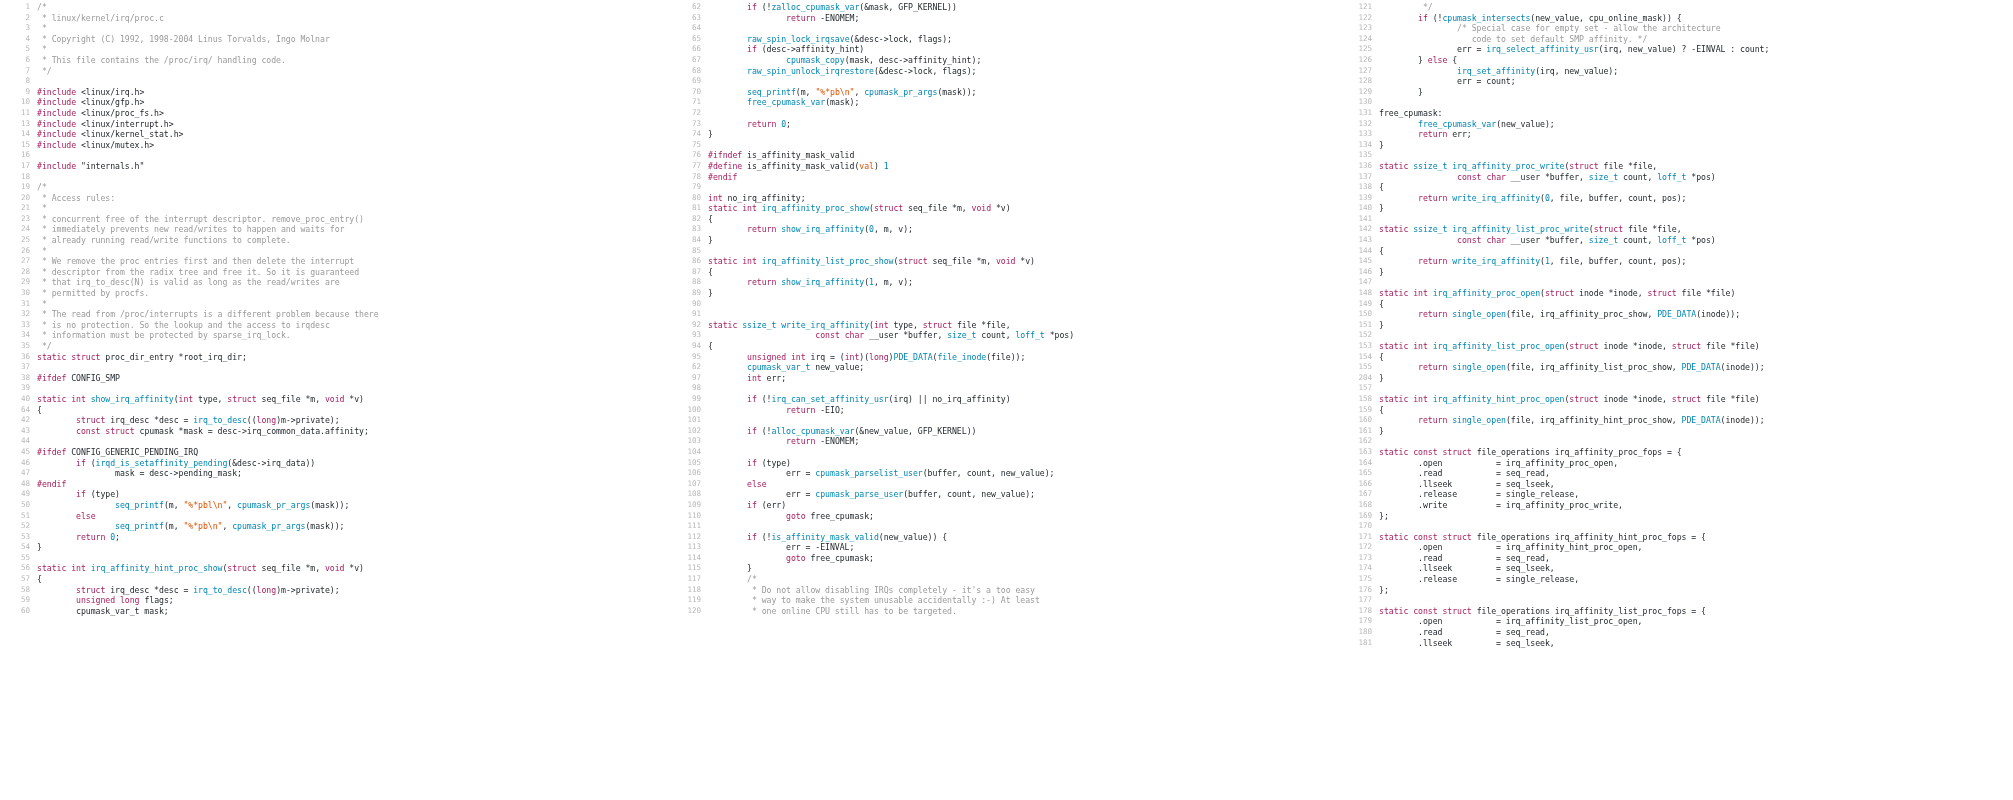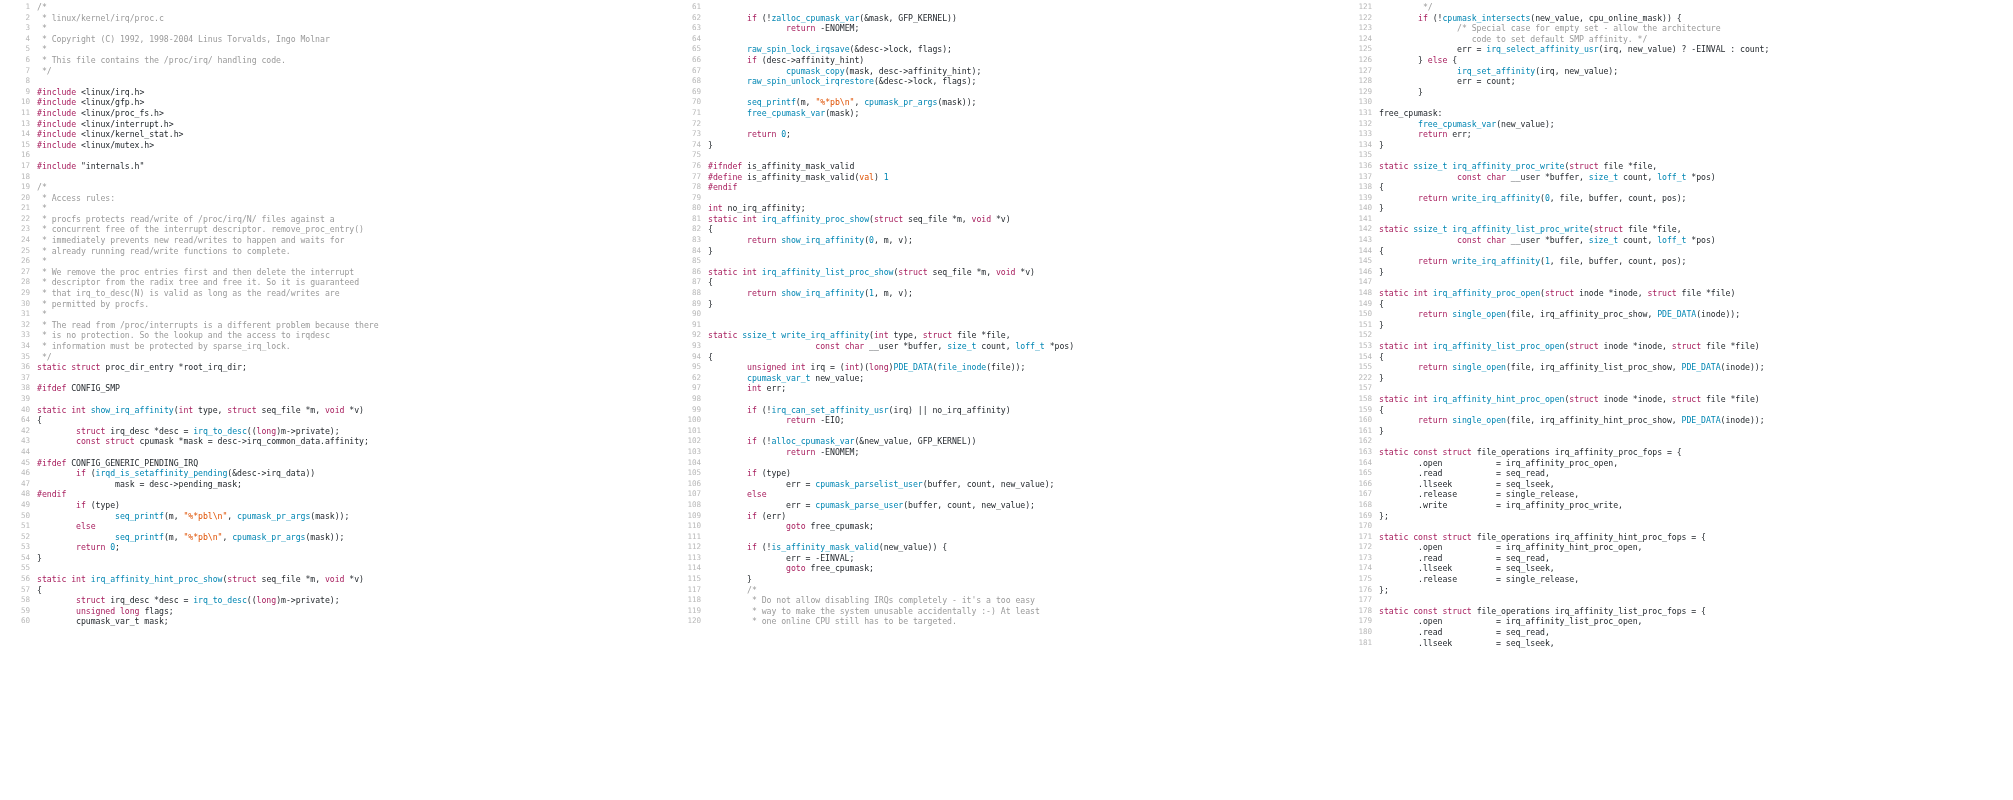--- a/index.html
+++ b/index.html
@@ -88,21 +88,20 @@
         <div class="line"><span class="ln">11</span><span class="code"><span class="t-pre">#include</span><span class="t-id"> &lt;linux/proc_fs.h&gt;</span></span></div>
         <div class="line"><span class="ln">13</span><span class="code"><span class="t-pre">#include</span><span class="t-id"> &lt;linux/interrupt.h&gt;</span></span></div>
         <div class="line"><span class="ln">14</span><span class="code"><span class="t-pre">#include</span><span class="t-id"> &lt;linux/kernel_stat.h&gt;</span></span></div>
         <div class="line"><span class="ln">15</span><span class="code"><span class="t-pre">#include</span><span class="t-id"> &lt;linux/mutex.h&gt;</span></span></div>
         <div class="line"><span class="ln">16</span><span class="code">&nbsp;</span></div>
         <div class="line"><span class="ln">17</span><span class="code"><span class="t-pre">#include</span><span class="t-id"> "internals.h"</span></span></div>
         <div class="line"><span class="ln">18</span><span class="code">&nbsp;</span></div>
         <div class="line"><span class="ln">19</span><span class="code"><span class="t-com">/*</span></span></div>
         <div class="line"><span class="ln">20</span><span class="code"><span class="t-com"> * Access rules:</span></span></div>
         <div class="line"><span class="ln">21</span><span class="code"><span class="t-com"> *</span></span></div>
-        <div class="line"><span class="ln">22</span><span class="code"><span class="t-com"> * procfs protects read/write of /proc/irq/N/ files against a</span></span></div>
         <div class="line"><span class="ln">23</span><span class="code"><span class="t-com"> * concurrent free of the interrupt descriptor. remove_proc_entry()</span></span></div>
         <div class="line"><span class="ln">24</span><span class="code"><span class="t-com"> * immediately prevents new read/writes to happen and waits for</span></span></div>
         <div class="line"><span class="ln">25</span><span class="code"><span class="t-com"> * already running read/write functions to complete.</span></span></div>
         <div class="line"><span class="ln">26</span><span class="code"><span class="t-com"> *</span></span></div>
         <div class="line"><span class="ln">27</span><span class="code"><span class="t-com"> * We remove the proc entries first and then delete the interrupt</span></span></div>
         <div class="line"><span class="ln">28</span><span class="code"><span class="t-com"> * descriptor from the radix tree and free it. So it is guaranteed</span></span></div>
         <div class="line"><span class="ln">29</span><span class="code"><span class="t-com"> * that irq_to_desc(N) is valid as long as the read/writes are</span></span></div>
         <div class="line"><span class="ln">30</span><span class="code"><span class="t-com"> * permitted by procfs.</span></span></div>
         <div class="line"><span class="ln">31</span><span class="code"><span class="t-com"> *</span></span></div>
         <div class="line"><span class="ln">32</span><span class="code"><span class="t-com"> * The read from /proc/interrupts is a different problem because there</span></span></div>
@@ -131,21 +130,20 @@
         <div class="line"><span class="ln">55</span><span class="code">&nbsp;</span></div>
         <div class="line"><span class="ln">56</span><span class="code"><span class="t-kw">static</span><span class="t-id"> </span><span class="t-kw">int</span><span class="t-id"> </span><span class="t-fn">irq_affinity_hint_proc_show</span><span class="t-id">(</span><span class="t-kw">struct</span><span class="t-id"> seq_file *m, </span><span class="t-kw">void</span><span class="t-id"> *v)</span></span></div>
         <div class="line"><span class="ln">57</span><span class="code"><span class="t-id">{</span></span></div>
         <div class="line"><span class="ln">58</span><span class="code"><span class="t-id">        </span><span class="t-kw">struct</span><span class="t-id"> irq_desc *desc = </span><span class="t-fn">irq_to_desc</span><span class="t-id">((</span><span class="t-kw">long</span><span class="t-id">)m-&gt;private);</span></span></div>
         <div class="line"><span class="ln">59</span><span class="code"><span class="t-id">        </span><span class="t-kw">unsigned</span><span class="t-id"> </span><span class="t-kw">long</span><span class="t-id"> flags;</span></span></div>
         <div class="line"><span class="ln">60</span><span class="code"><span class="t-id">        cpumask_var_t mask;</span></span></div>
       </div>
   </div>
   <div class="column">
     <div class="code-lines">
-        <div class="line"><span class="ln">61</span><span class="code">&nbsp;</span></div>
         <div class="line"><span class="ln">62</span><span class="code"><span class="t-id">        </span><span class="t-kw">if</span><span class="t-id"> (!</span><span class="t-fn">zalloc_cpumask_var</span><span class="t-id">(&amp;mask, GFP_KERNEL))</span></span></div>
         <div class="line"><span class="ln">63</span><span class="code"><span class="t-id">                </span><span class="t-kw">return</span><span class="t-id"> -ENOMEM;</span></span></div>
         <div class="line"><span class="ln">64</span><span class="code">&nbsp;</span></div>
         <div class="line"><span class="ln">65</span><span class="code"><span class="t-id">        </span><span class="t-fn">raw_spin_lock_irqsave</span><span class="t-id">(&amp;desc-&gt;lock, flags);</span></span></div>
         <div class="line"><span class="ln">66</span><span class="code"><span class="t-id">        </span><span class="t-kw">if</span><span class="t-id"> (desc-&gt;affinity_hint)</span></span></div>
         <div class="line"><span class="ln">67</span><span class="code"><span class="t-id">                </span><span class="t-fn">cpumask_copy</span><span class="t-id">(mask, desc-&gt;affinity_hint);</span></span></div>
         <div class="line"><span class="ln">68</span><span class="code"><span class="t-id">        </span><span class="t-fn">raw_spin_unlock_irqrestore</span><span class="t-id">(&amp;desc-&gt;lock, flags);</span></span></div>
         <div class="line"><span class="ln">69</span><span class="code">&nbsp;</span></div>
         <div class="line"><span class="ln">70</span><span class="code"><span class="t-id">        </span><span class="t-fn">seq_printf</span><span class="t-id">(m, </span><span class="t-str">"%*pb\n"</span><span class="t-id">, </span><span class="t-fn">cpumask_pr_args</span><span class="t-id">(mask));</span></span></div>
         <div class="line"><span class="ln">71</span><span class="code"><span class="t-id">        </span><span class="t-fn">free_cpumask_var</span><span class="t-id">(mask);</span></span></div>
@@ -229,21 +227,21 @@
         <div class="line"><span class="ln">146</span><span class="code"><span class="t-id">}</span></span></div>
         <div class="line"><span class="ln">147</span><span class="code">&nbsp;</span></div>
         <div class="line"><span class="ln">148</span><span class="code"><span class="t-kw">static</span><span class="t-id"> </span><span class="t-kw">int</span><span class="t-id"> </span><span class="t-fn">irq_affinity_proc_open</span><span class="t-id">(</span><span class="t-kw">struct</span><span class="t-id"> inode *inode, </span><span class="t-kw">struct</span><span class="t-id"> file *file)</span></span></div>
         <div class="line"><span class="ln">149</span><span class="code"><span class="t-id">{</span></span></div>
         <div class="line"><span class="ln">150</span><span class="code"><span class="t-id">        </span><span class="t-kw">return</span><span class="t-id"> </span><span class="t-fn">single_open</span><span class="t-id">(file, irq_affinity_proc_show, </span><span class="t-fn">PDE_DATA</span><span class="t-id">(inode));</span></span></div>
         <div class="line"><span class="ln">151</span><span class="code"><span class="t-id">}</span></span></div>
         <div class="line"><span class="ln">152</span><span class="code">&nbsp;</span></div>
         <div class="line"><span class="ln">153</span><span class="code"><span class="t-kw">static</span><span class="t-id"> </span><span class="t-kw">int</span><span class="t-id"> </span><span class="t-fn">irq_affinity_list_proc_open</span><span class="t-id">(</span><span class="t-kw">struct</span><span class="t-id"> inode *inode, </span><span class="t-kw">struct</span><span class="t-id"> file *file)</span></span></div>
         <div class="line"><span class="ln">154</span><span class="code"><span class="t-id">{</span></span></div>
         <div class="line"><span class="ln">155</span><span class="code"><span class="t-id">        </span><span class="t-kw">return</span><span class="t-id"> </span><span class="t-fn">single_open</span><span class="t-id">(file, irq_affinity_list_proc_show, </span><span class="t-fn">PDE_DATA</span><span class="t-id">(inode));</span></span></div>
-        <div class="line"><span class="ln">222</span><span class="code"><span class="t-id">}</span></span></div>
+        <div class="line"><span class="ln">204</span><span class="code"><span class="t-id">}</span></span></div>
         <div class="line"><span class="ln">157</span><span class="code">&nbsp;</span></div>
         <div class="line"><span class="ln">158</span><span class="code"><span class="t-kw">static</span><span class="t-id"> </span><span class="t-kw">int</span><span class="t-id"> </span><span class="t-fn">irq_affinity_hint_proc_open</span><span class="t-id">(</span><span class="t-kw">struct</span><span class="t-id"> inode *inode, </span><span class="t-kw">struct</span><span class="t-id"> file *file)</span></span></div>
         <div class="line"><span class="ln">159</span><span class="code"><span class="t-id">{</span></span></div>
         <div class="line"><span class="ln">160</span><span class="code"><span class="t-id">        </span><span class="t-kw">return</span><span class="t-id"> </span><span class="t-fn">single_open</span><span class="t-id">(file, irq_affinity_hint_proc_show, </span><span class="t-fn">PDE_DATA</span><span class="t-id">(inode));</span></span></div>
         <div class="line"><span class="ln">161</span><span class="code"><span class="t-id">}</span></span></div>
         <div class="line"><span class="ln">162</span><span class="code">&nbsp;</span></div>
         <div class="line"><span class="ln">163</span><span class="code"><span class="t-kw">static</span><span class="t-id"> </span><span class="t-kw">const</span><span class="t-id"> </span><span class="t-kw">struct</span><span class="t-id"> file_operations irq_affinity_proc_fops = {</span></span></div>
         <div class="line"><span class="ln">164</span><span class="code"><span class="t-id">        .open           = irq_affinity_proc_open,</span></span></div>
         <div class="line"><span class="ln">165</span><span class="code"><span class="t-id">        .read           = seq_read,</span></span></div>
         <div class="line"><span class="ln">166</span><span class="code"><span class="t-id">        .llseek         = seq_lseek,</span></span></div>

